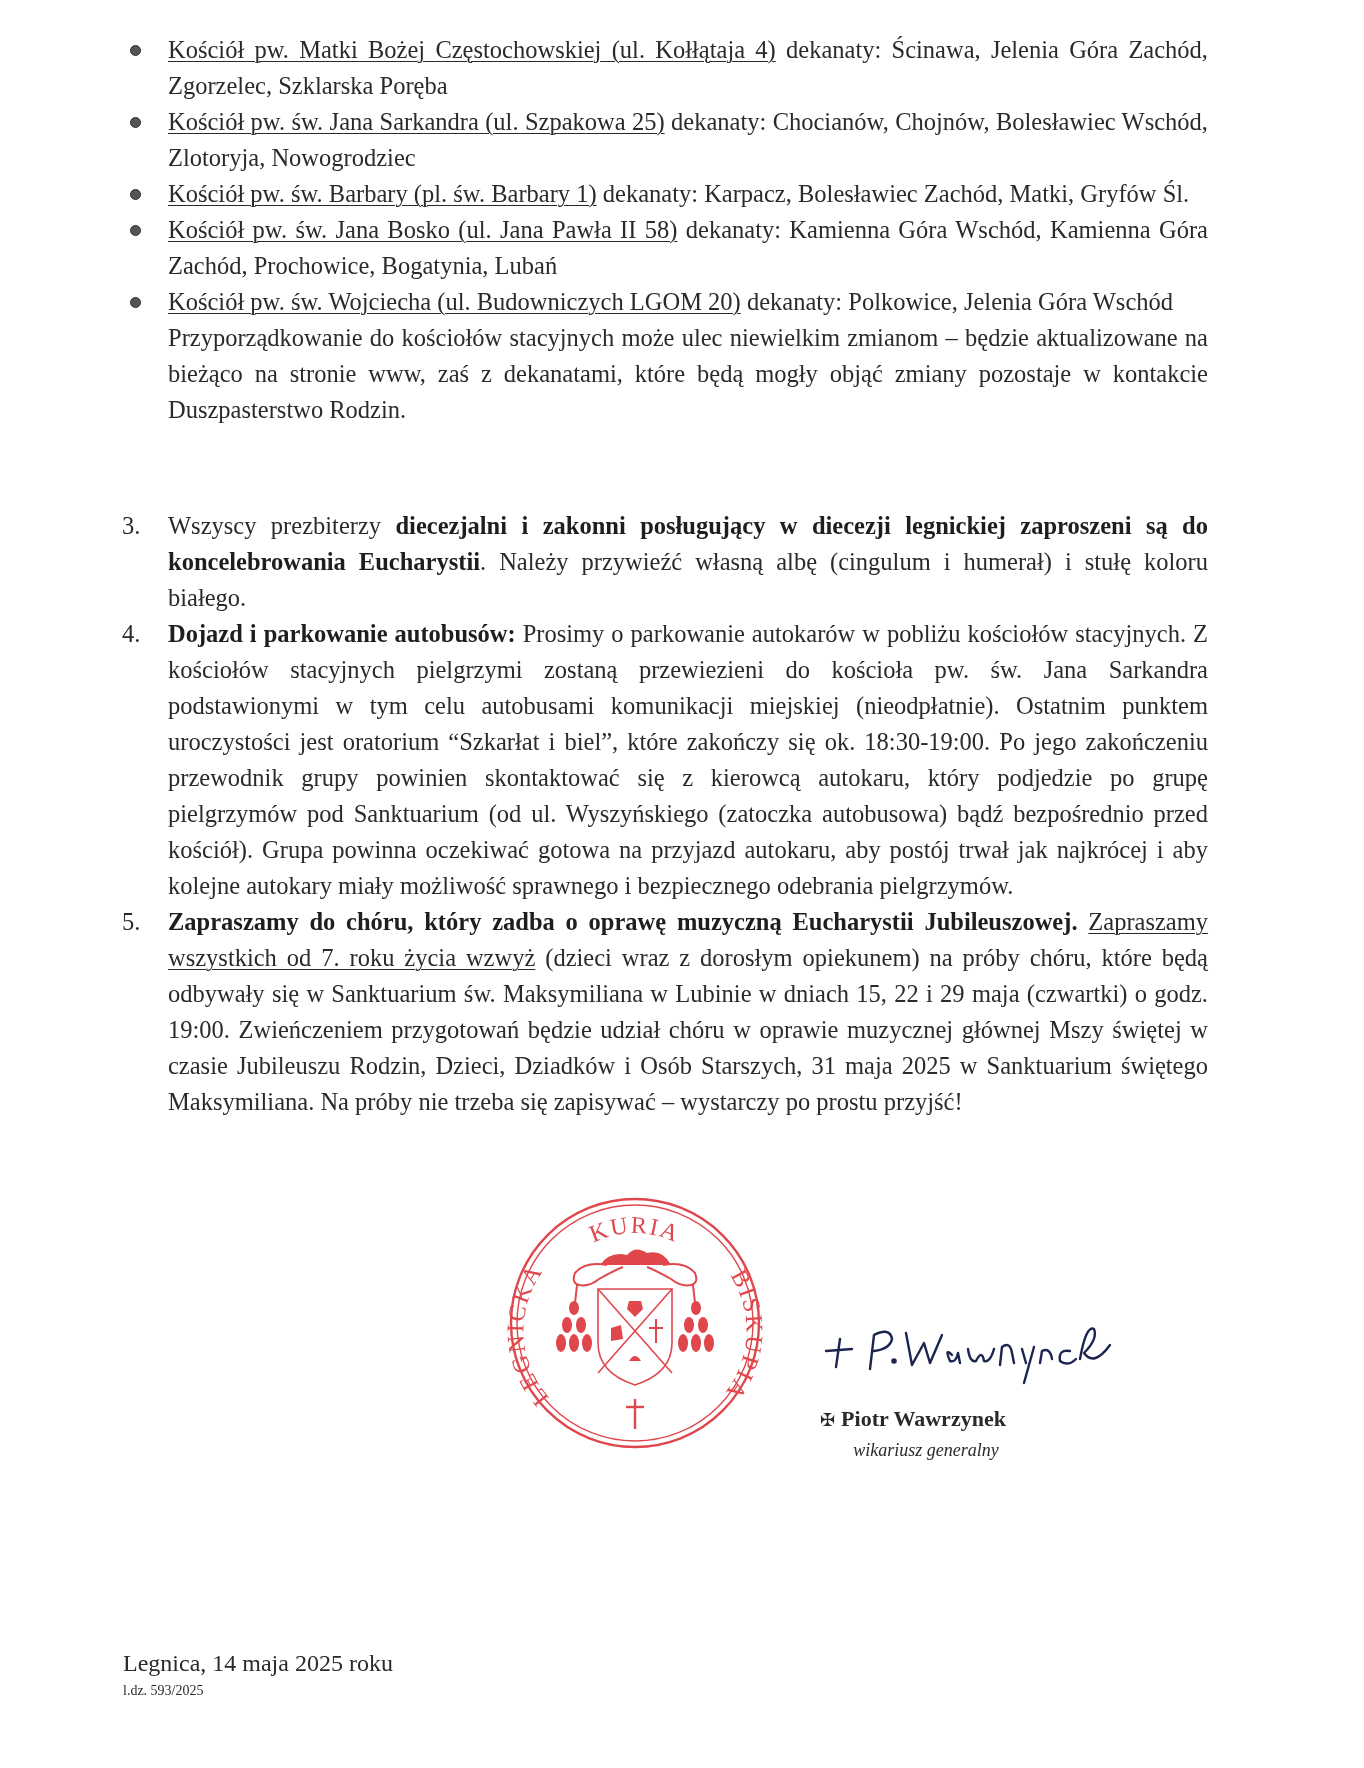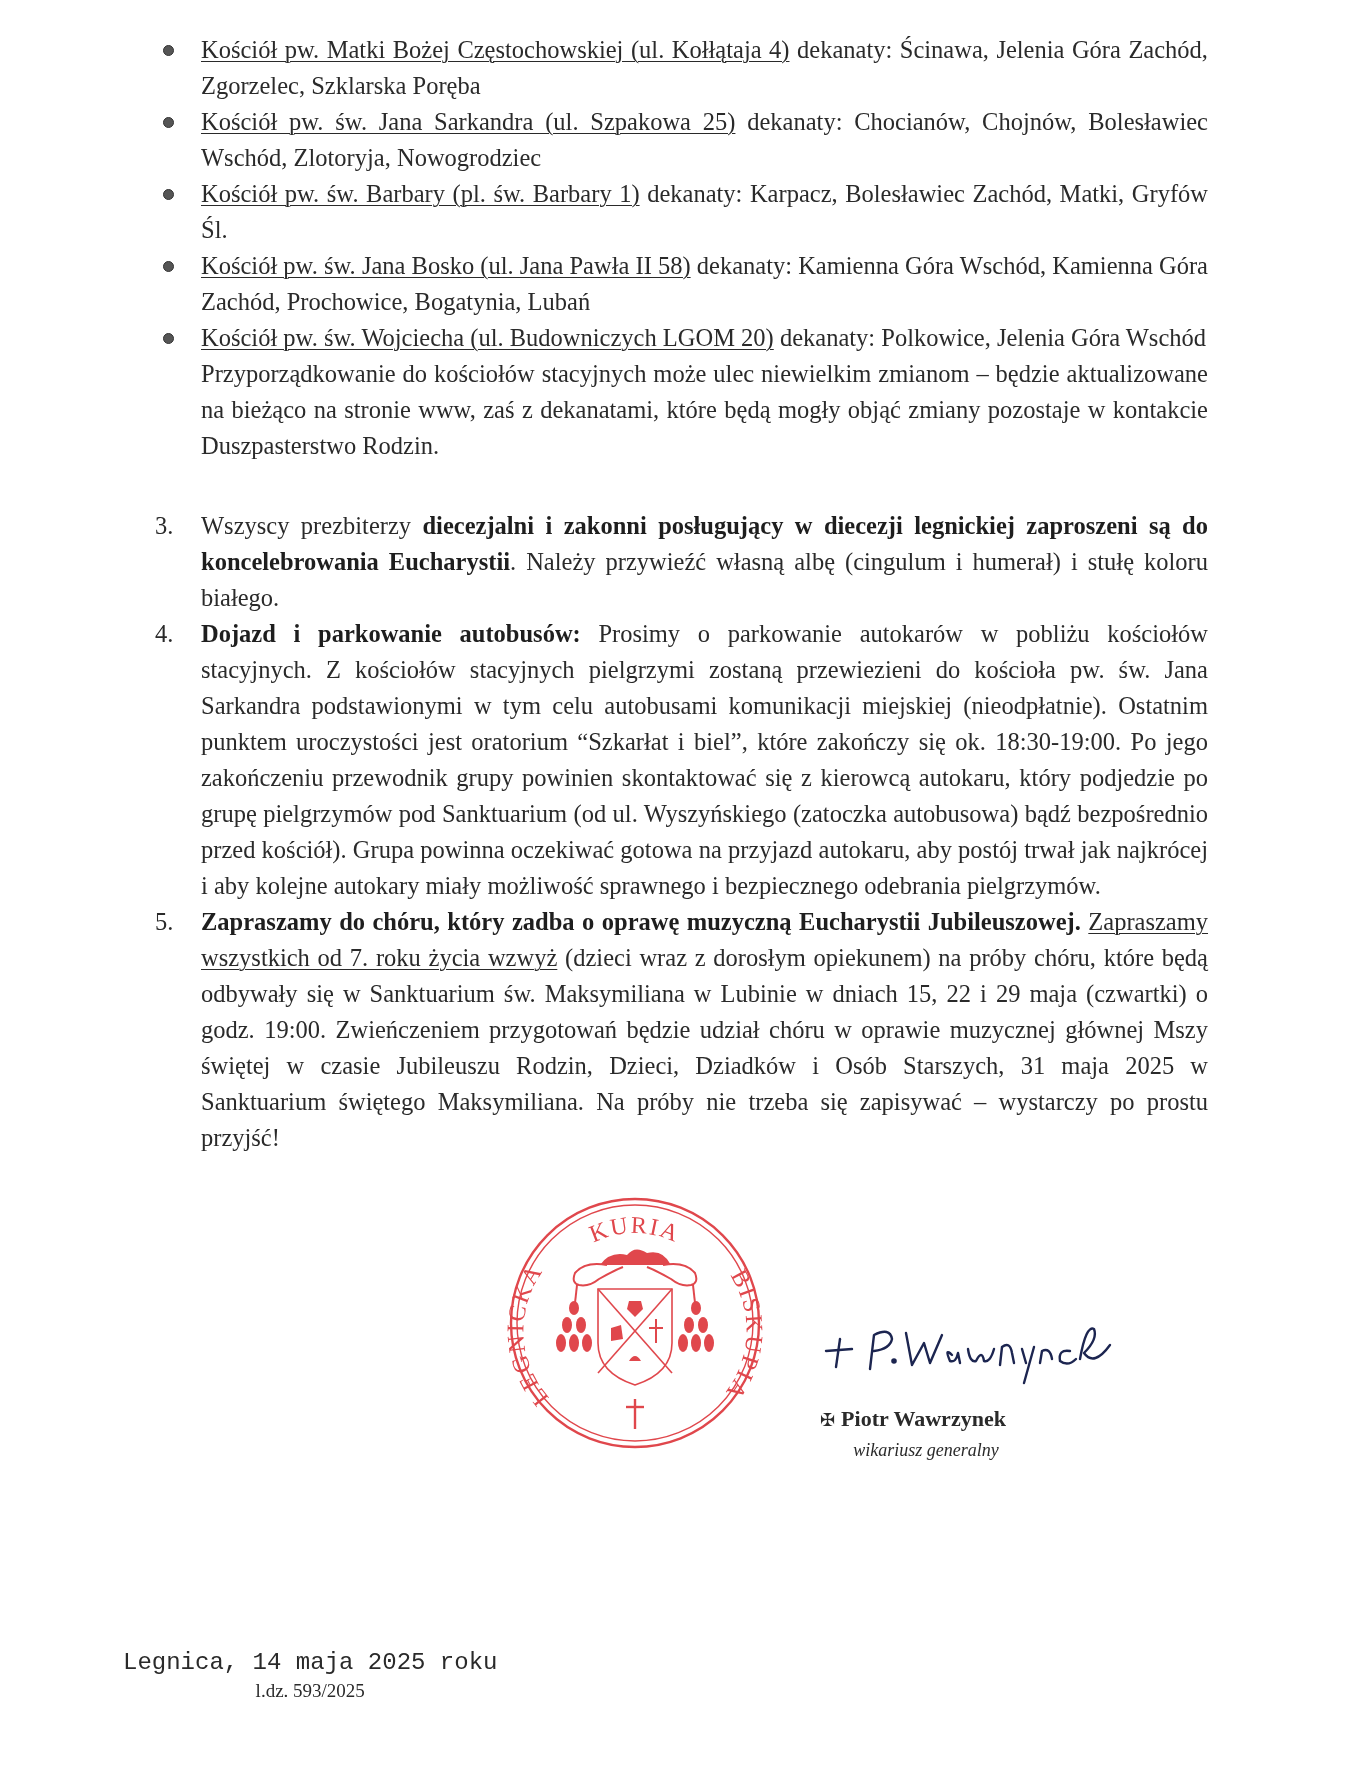--- a/index.html
+++ b/index.html
@@ -3,21 +3,21 @@
 <meta charset="utf-8">
 <style>
   html, body { margin: 0; padding: 0; background: #ffffff; }
   body {
     width: 1364px; height: 1768px; position: relative; overflow: hidden;
     font-family: "Liberation Serif", "DejaVu Serif", serif;
     color: #2a2a2a;
   }
   .page { position: absolute; left: 0; top: 0; width: 1364px; height: 1768px; }
   .body-text { font-size: 24.5px; line-height: 36px; }
-  .justify { text-align: justify; margin-left: 33px; }
+  .justify { text-align: justify; }
   .u { text-decoration: underline; text-underline-offset: 3px; text-decoration-thickness: 1px; }
   b, .b { font-weight: bold; color: #1e1e1e; }
 
   .bullet-list { position: absolute; left: 128px; top: 32px; width: 1080px; }
   .bullet-item { position: relative; padding-left: 40px; }
   .bullet-dot {
     position: absolute; left: 2px; top: 13px; width: 9px; height: 9px;
     border-radius: 50%; background: #555; border: 1px solid #333;
   }
   .note-para { padding-left: 40px; }
@@ -28,22 +28,22 @@
 
   .seal { position: absolute; left: 505px; top: 1193px; width: 260px; height: 260px; }
 
   .signature { position: absolute; left: 818px; top: 1305px; width: 300px; height: 80px; }
   .signer { position: absolute; left: 820px; top: 1404px; font-size: 22px; line-height: 30px; }
   .signer-name { font-weight: bold; color: #2a2a2a; }
   .signer-title { font-style: italic; padding-left: 26px; font-size: 18px; text-align: center; }
   .cross-mark { font-size: 18px; margin-right: 6px; }
 
   .footer { position: absolute; left: 123px; top: 1648px; }
-  .place-date { font-size: 24px; line-height: 30px; font-family: Liberation Mono, monospace; }
-  .ref-number { font-size: 19px; line-height: 26px; text-align: center; }
+  .place-date { font-size: 24px; line-height: 30px; }
+  .ref-number { font-size: 14px; line-height: 26px; }
 </style>
 </head>
 <body>
 
 <div class="page">
 
   <div class="bullet-list body-text">
     <div class="bullet-item justify">
       <span class="bullet-dot"></span>
       <span class="u">Kościół pw. Matki Bożej Częstochowskiej (ul. Kołłątaja 4)</span><span> dekanaty: Ścinawa, Jelenia Góra Zachód, Zgorzelec, Szklarska Poręba</span>

